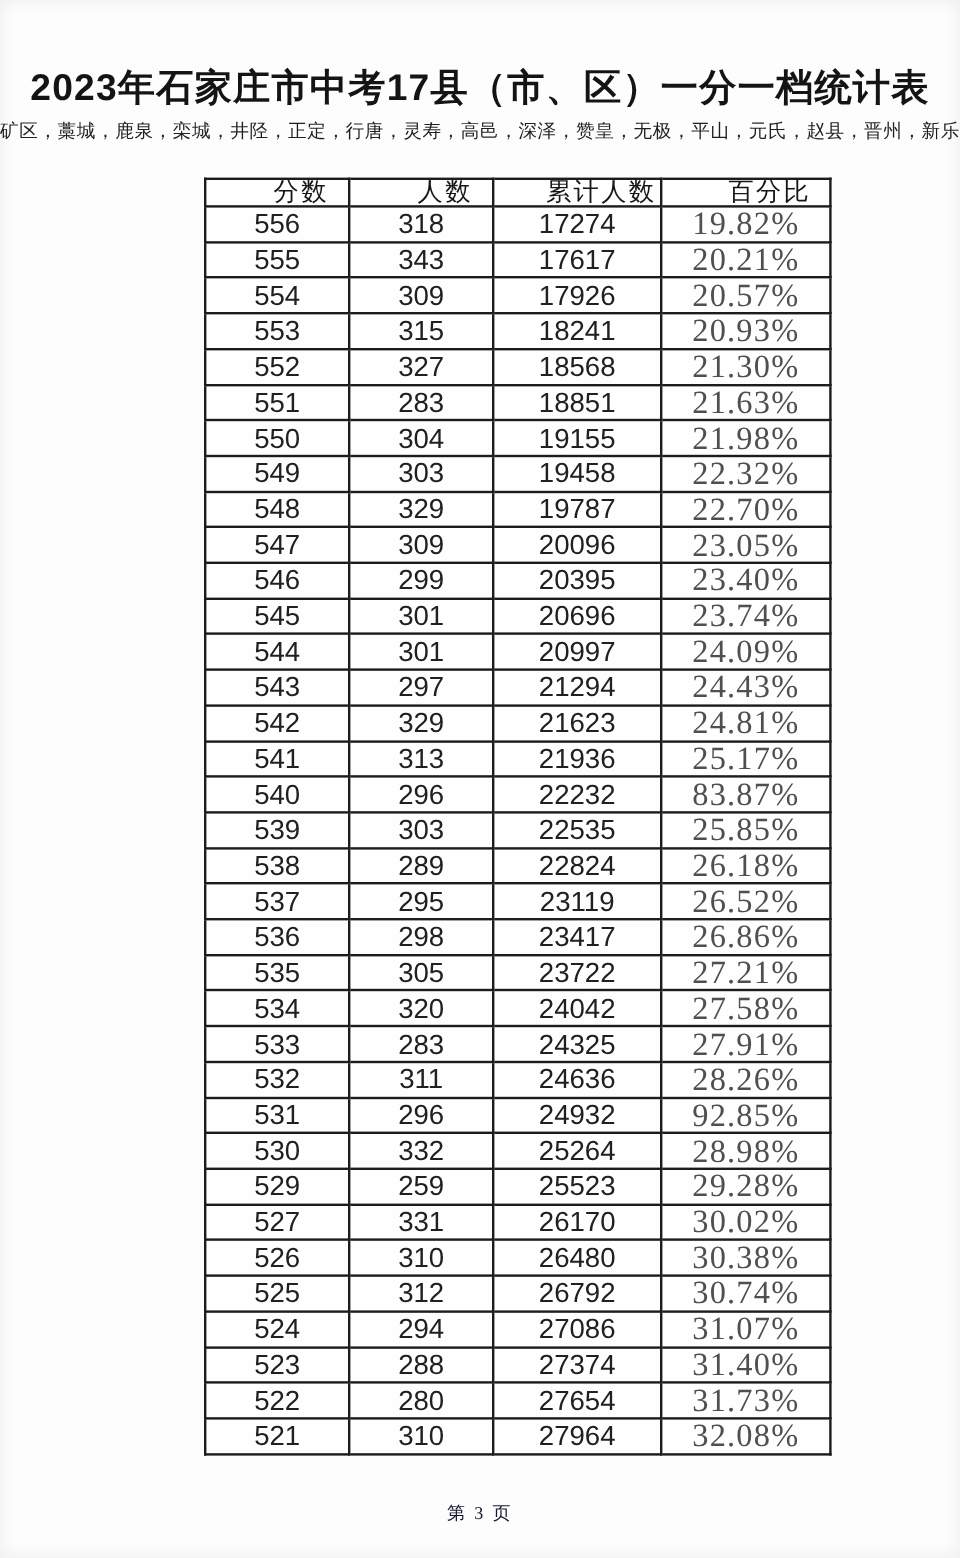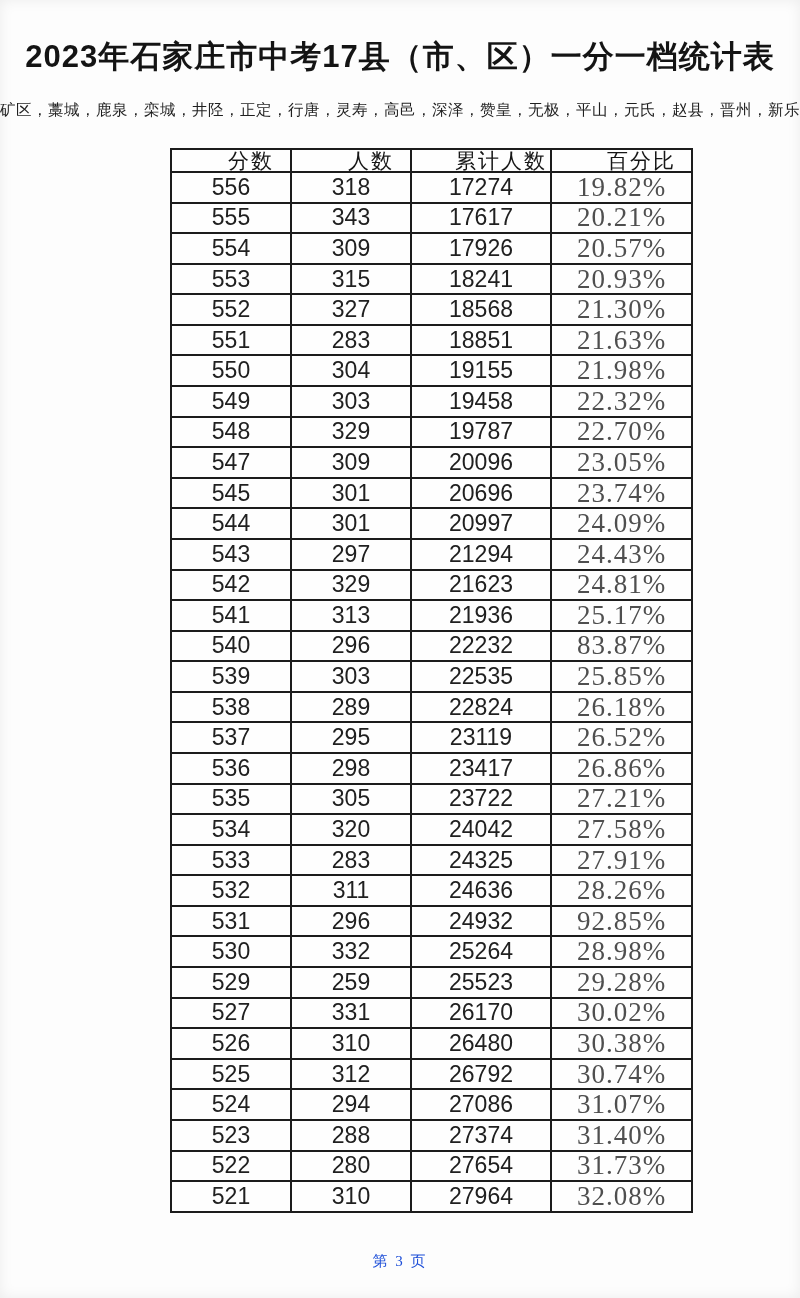--- a/index.html
+++ b/index.html
@@ -10,21 +10,21 @@
     overflow: hidden;
   }
   .doc {
     position: relative;
     width: 800px; height: 1298px;
     background: #fdfdfd;
     box-shadow: inset 0 0 14px rgba(0,0,0,0.07);
   }
   .title {
     position: absolute;
-    top: 36px; left: 0;
+    top: 52px; left: 0;
     width: 100%;
     margin: 0;
     text-align: center;
     font-size: 31px;
     line-height: 42px;
     font-weight: bold;
     letter-spacing: 1px;
     color: #141414;
     font-family: "Liberation Sans", sans-serif;
   }
@@ -78,21 +78,21 @@
     color: #4f4f4f;
   }
   .footer {
     position: absolute;
     top: 1252px; left: 0;
     width: 100%;
     text-align: center;
     font-family: "Liberation Serif", serif;
     font-size: 15px;
     letter-spacing: 2px;
-    color: #1d4ed8;
+    color: #0f172a;
   }
 </style>
 </head>
 <body>
 
 <div class="doc">
 
   <h1 class="title">2023年石家庄市中考17县（市、区）一分一档统计表</h1>
 
   <div class="subtitle">矿区，藁城，鹿泉，栾城，井陉，正定，行唐，灵寿，高邑，深泽，赞皇，无极，平山，元氏，赵县，晋州，新乐</div>
@@ -167,20 +167,26 @@
           <td class="num">19787</td>
           <td class="pct">22.70%</td>
         </tr>
         <tr>
           <td class="num">547</td>
           <td class="num">309</td>
           <td class="num">20096</td>
           <td class="pct">23.05%</td>
         </tr>
         <tr>
+          <td class="num">546</td>
+          <td class="num">299</td>
+          <td class="num">20395</td>
+          <td class="pct">23.40%</td>
+        </tr>
+        <tr>
           <td class="num">545</td>
           <td class="num">301</td>
           <td class="num">20696</td>
           <td class="pct">23.74%</td>
         </tr>
         <tr>
           <td class="num">544</td>
           <td class="num">301</td>
           <td class="num">20997</td>
           <td class="pct">24.09%</td>

